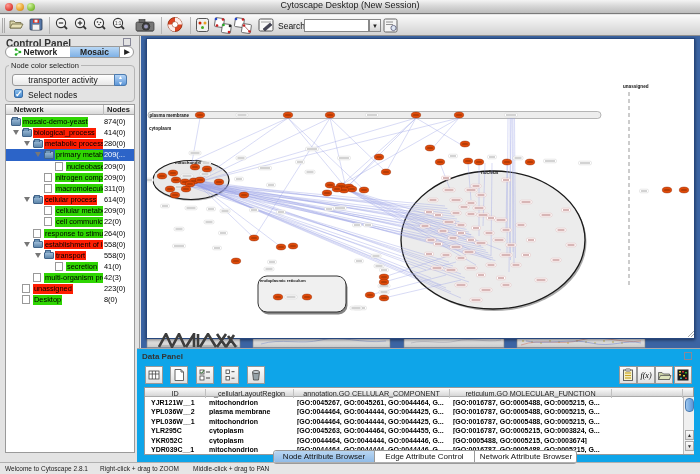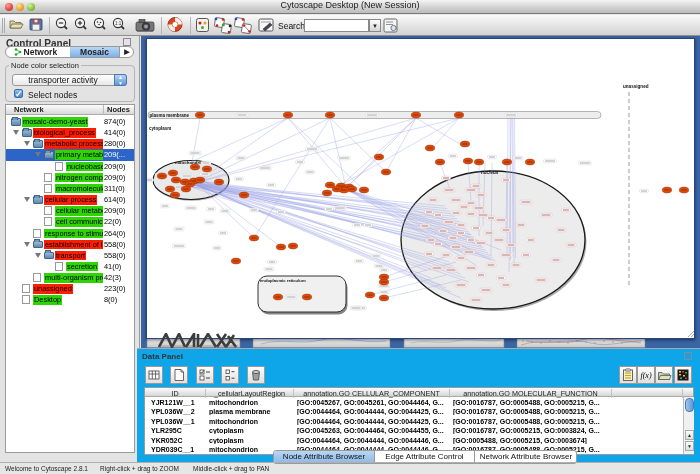--- a/index.html
+++ b/index.html
@@ -769,21 +769,21 @@
           <rect x="4" y="7" width="2" height="1.5" fill="#fa3"></rect>
           <rect x="8" y="8" width="2" height="1.5" fill="#cc3"></rect>
           <rect x="5" y="10.5" width="2" height="1.5" fill="#3aa"></rect>
           <rect x="10" y="10.5" width="2" height="1.5" fill="#c33"></rect>
         </svg></div>
     <div class="abs" id="dtable">
       <div class="abs" id="dhdr">
         <div style="left:0;width:61px">ID</div>
         <div style="left:61px;width:88px">_cellularLayoutRegion</div>
         <div style="left:149px;width:156px">annotation.GO CELLULAR_COMPONENT</div>
-        <div style="left:305px;width:162px">annotation.GO MOLECULAR_FUNCTION</div>
+        <div style="left:305px;width:162px">reticulum.GO MOLECULAR_FUNCTION</div>
           <div style="left:467px;width:71px"></div>
       </div>
       <div class="abs drow" style="top:9.50px">
           <div style="left:6px;width:55px">YJR121W__1</div>
           <div style="left:64px;width:85px">mitochondrion</div>
           <div style="left:152px;width:153px">[GO:0045267, GO:0045261, GO:0044464, G...</div>
           <div style="left:308px;width:228px">[GO:0016787, GO:0005488, GO:0005215, G...</div>
         </div>
       <div class="abs drow" style="top:19.05px">
           <div style="left:6px;width:55px">YPL036W__2</div>

